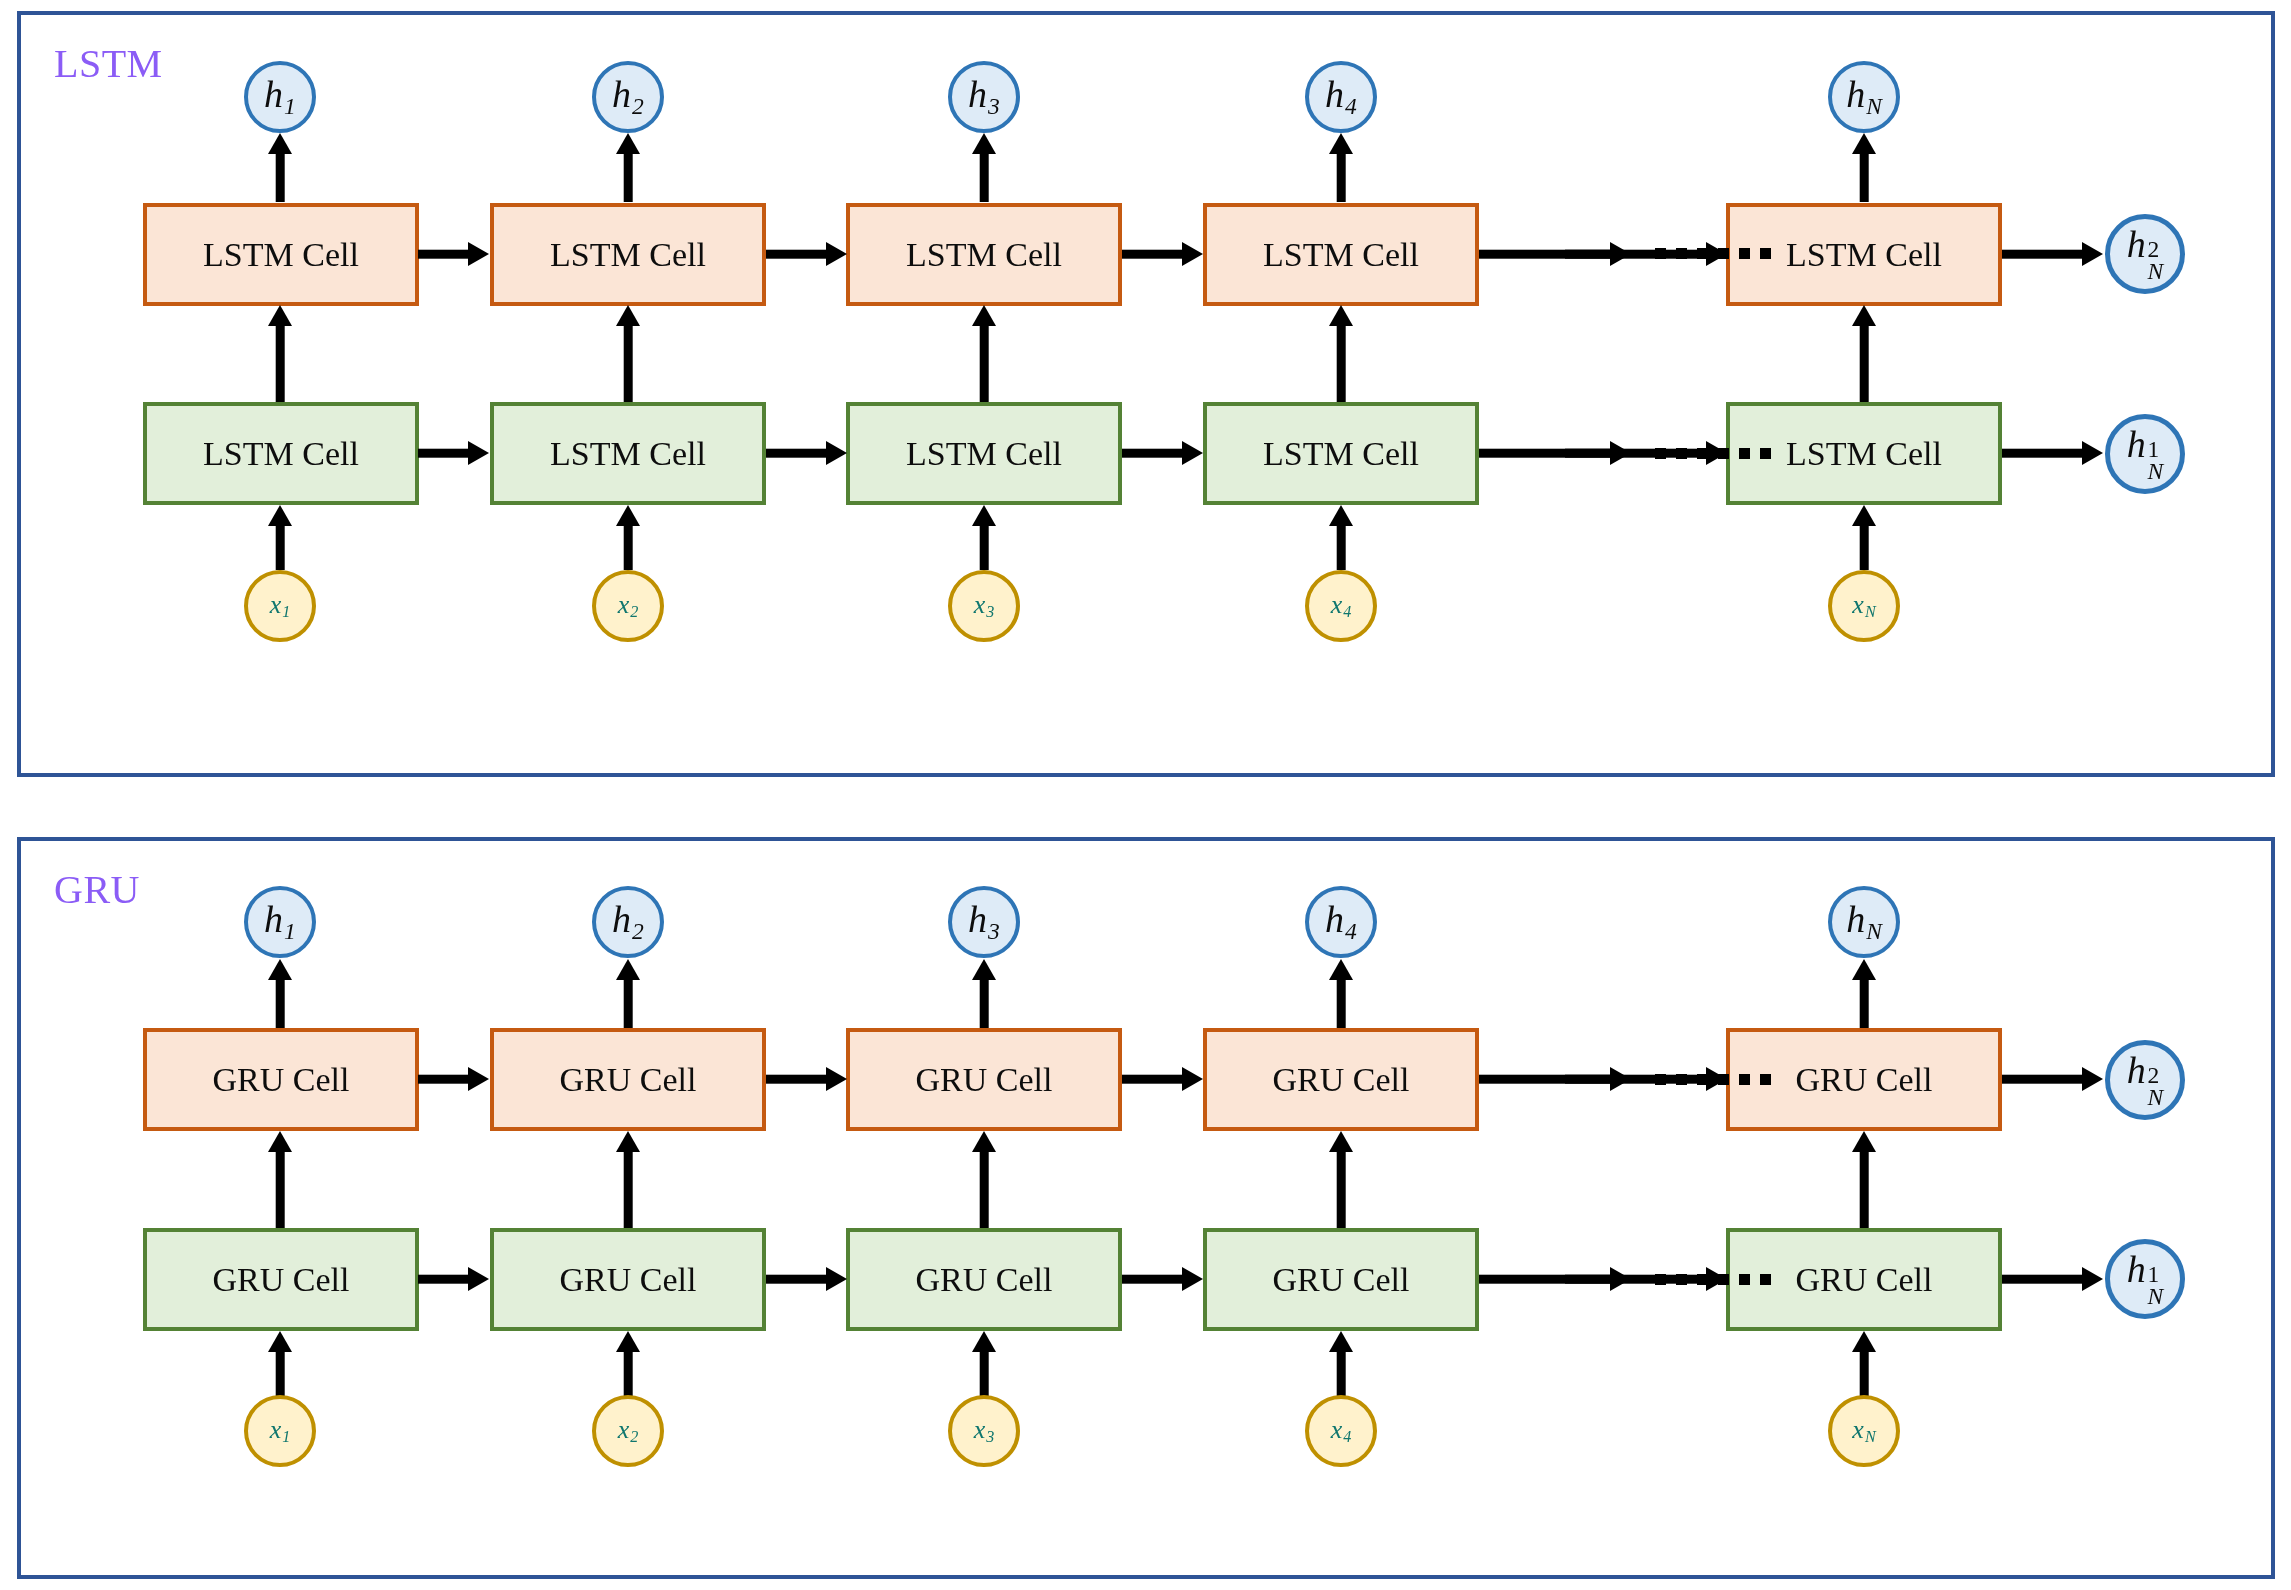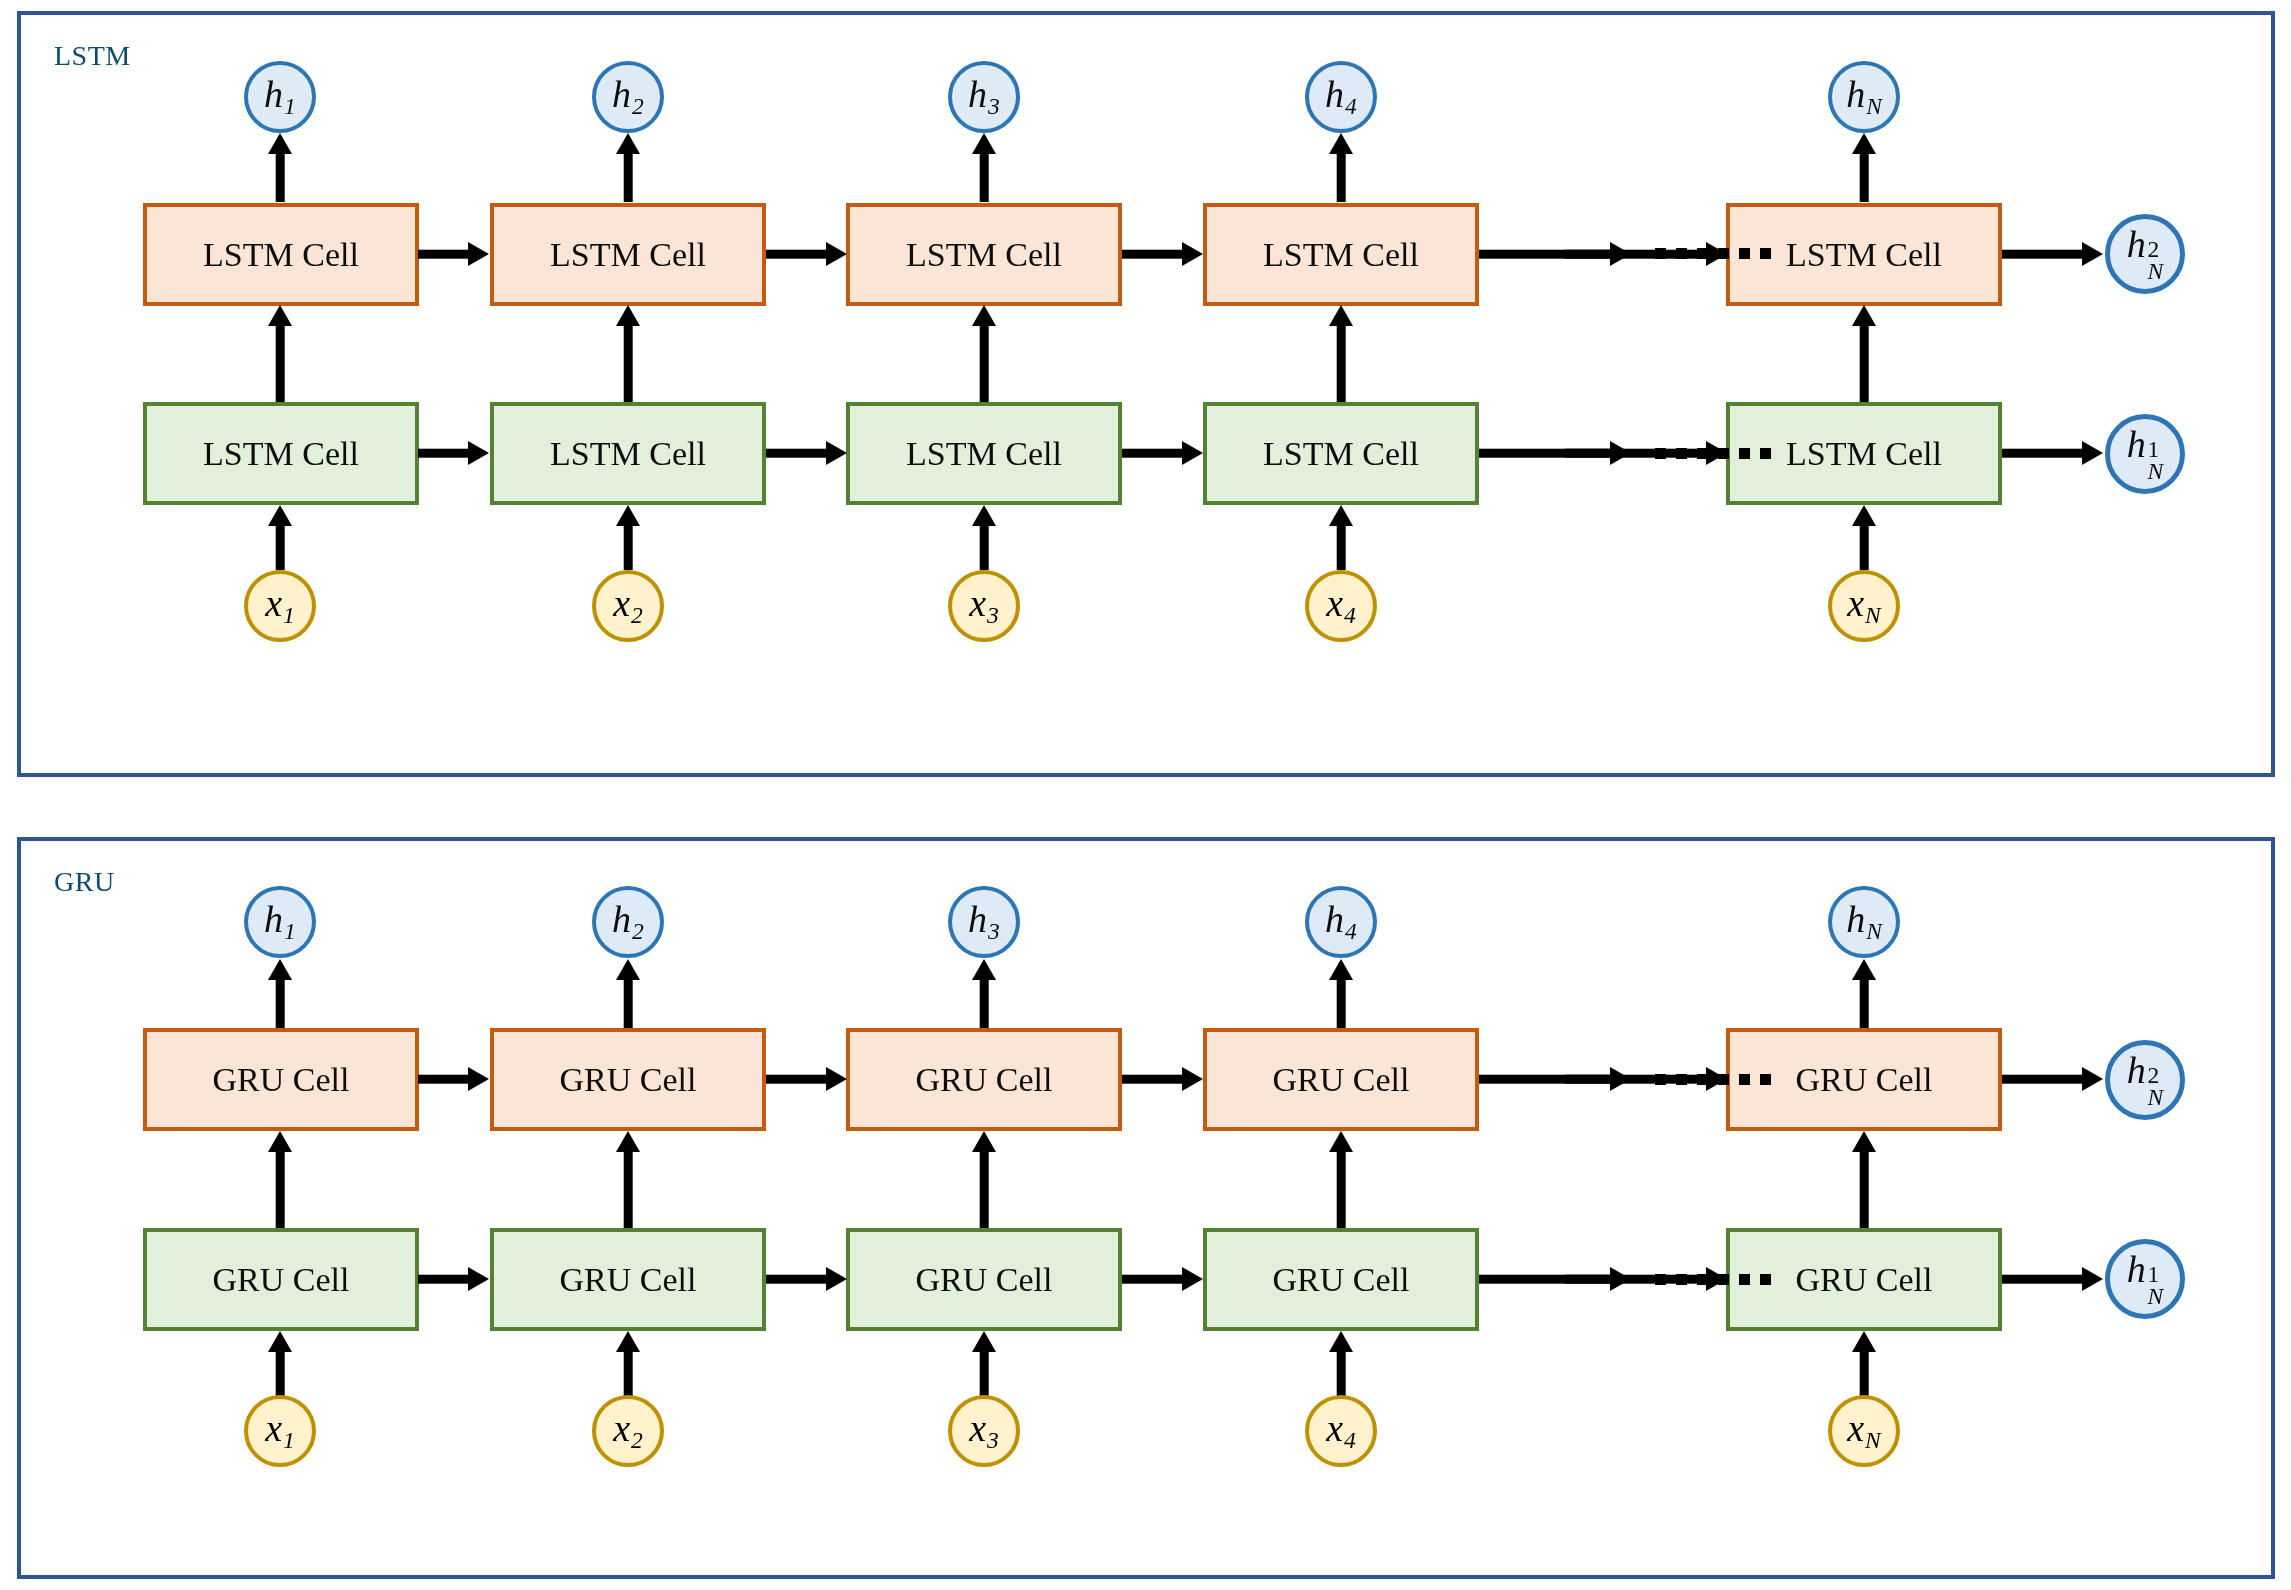--- a/index.html
+++ b/index.html
@@ -29,22 +29,22 @@
     border: 4.8px solid #2E5496;
     background: #ffffff;
   }
   #panel-lstm { left: 17px;  top: 11.4px;   width: 2258px; height: 766px; }
   #panel-gru  { left: 17px;  top: 837px;  width: 2258px; height: 742px; }
 
   .panel-title {
     position: absolute;
     left: 33px;
     top: 25px;
-    font-size: 28px;
-    color: #0c4a6e;
+    font-size: 40px;
+    color: #8b5cf6;
     letter-spacing: 0.5px;
     white-space: nowrap;
   }
 
   
   .node {
     position: absolute;
     box-sizing: border-box;
     border-radius: 50%;
     display: flex;
@@ -57,22 +57,22 @@
     width: 72px; height: 72px;
     border: 4.8px solid #2E75B6;
     background: #DEEBF7;
     font-size: 38px;
     color: #0d0d0d;
   }
   .node-x {
     width: 72px; height: 72px;
     border: 4.8px solid #BF9000;
     background: #FFF2CC;
-    font-size: 38px;
-    color: #000000;
+    font-size: 26px;
+    color: #0f766e;
   }
   .node-out {
     width: 80px; height: 80px;
     border: 5.7px solid #2E75B6;
     background: #DEEBF7;
     font-size: 38px;
     color: #0d0d0d;
   }
 
   .mathvar { font-style: italic; font-family: "Liberation Serif", serif; }

